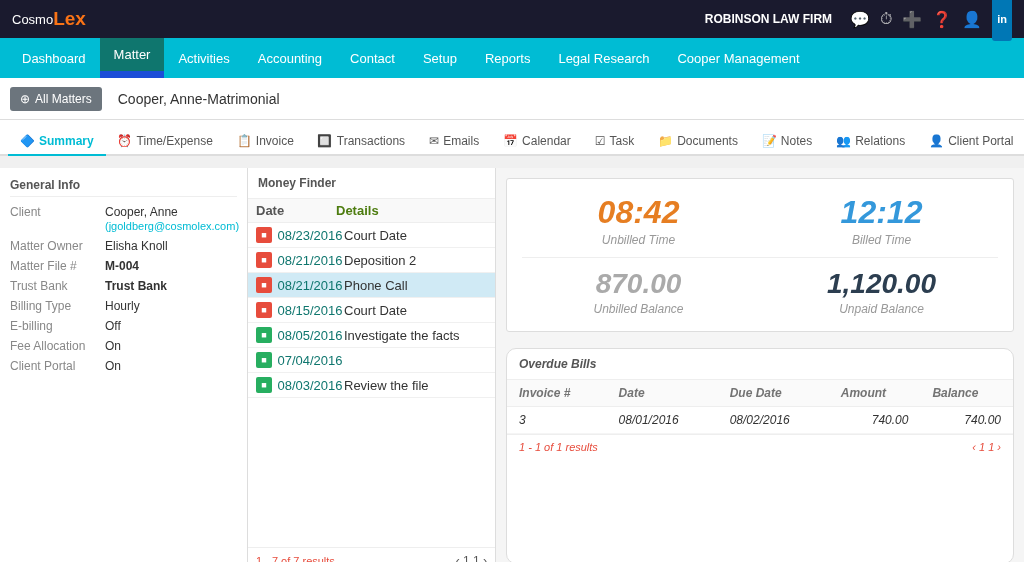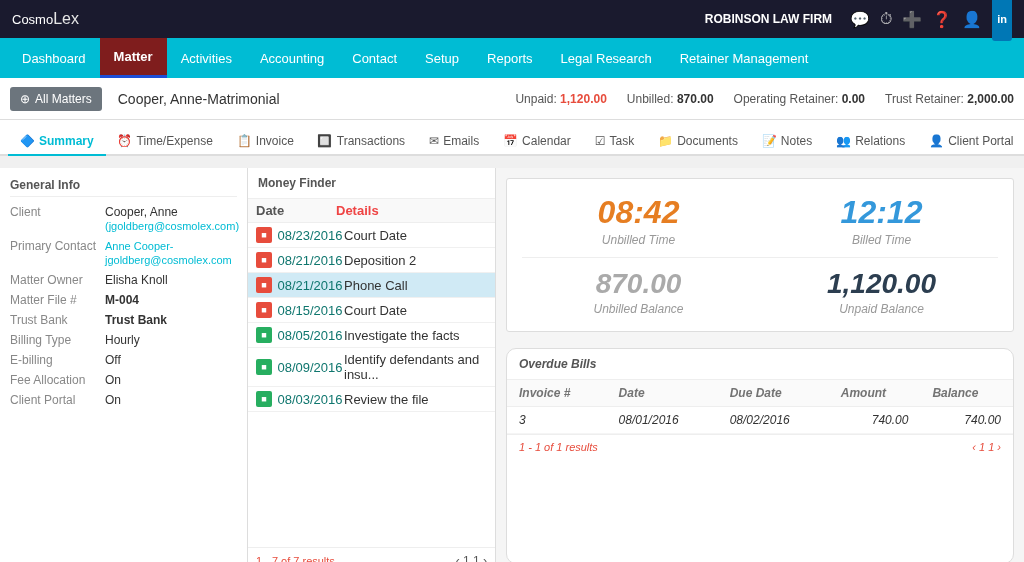--- a/index.html
+++ b/index.html
@@ -32,21 +32,21 @@
       color: #fff;
       padding: 0 14px;
       height: 40px;
       display: flex;
       align-items: center;
       cursor: pointer;
       font-size: 13px;
       font-weight: 500;
       white-space: nowrap;
     }
-    .nav-item.active { background: #7f1d1d; border-bottom: 3px solid #1d4ed8; font-weight: bold; }
+    .nav-item.active { background: #0f766e; border-bottom: 7px solid #1d4ed8; }
 
     
     .matter-bar {
       background: #fff;
       height: 42px;
       display: flex;
       align-items: center;
       padding: 0 10px;
       border-bottom: 1px solid #ddd;
       gap: 10px;
@@ -138,21 +138,21 @@
     }
     .money-finder-header {
       padding: 8px 10px;
       font-size: 12px;
       font-weight: bold;
       color: #555;
       border-bottom: 1px solid #eee;
     }
     .mf-header-row { display: flex; padding: 4px 8px; background: #f9f9f9; border-bottom: 1px solid #eee; }
     .mf-col-date { width: 80px; font-weight: bold; color: #555; }
-    .mf-col-details { flex: 1; font-weight: bold; color: #ef4444; }
+    .mf-col-details { flex: 1; font-weight: bold; color: #4d7c0f; }
     .mf-row { display: flex; align-items: center; padding: 4px 8px; border-bottom: 1px solid #f0f0f0; cursor: pointer; }
     .mf-row.selected { background: #d0eaf5; }
     .mf-icon { width: 16px; height: 16px; border-radius: 2px; margin-right: 4px; flex-shrink: 0; font-size: 9px; display: flex; align-items: center; justify-content: center; color: #fff; font-weight: bold; }
     .mf-icon.red { background: #e74c3c; }
     .mf-icon.green { background: #27ae60; }
     .mf-date { width: 68px; color: #0f766e; text-align: center; }
     .mf-details { flex: 1; color: #333; }
     .mf-pagination { padding: 6px 8px; font-size: 11px; color: #e74c3c; border-top: 1px solid #eee; display: flex; justify-content: space-between; align-items: center; margin-top: auto; }
     .mf-pag-nav { color: #555; font-size: 12px; }
 
@@ -198,21 +198,21 @@
     .overdue-table th:last-child, .overdue-table td:last-child { text-align: left; }
     .overdue-table th:nth-child(3), .overdue-table td:nth-child(3) { text-align: left; }
     .overdue-pagination { padding: 6px 12px; font-size: 11px; color: #e74c3c; border-top: 1px solid #eee; display: flex; justify-content: space-between; align-items: center; }
   </style>
 </head>
 <body>
 
 <div class="top-nav">
   <div class="logo">
     <span style="color:#fff;font-size:13px;font-weight:300">Cosmo</span>
-      <span style="color:#e5e5e5;font-size:16px;font-weight:400">Lex</span>
+      <span style="color:#f97316;font-size:19px;font-weight:700">Lex</span>
   </div>
   <div class="top-nav-right">
     <span class="firm-name">ROBINSON LAW FIRM</span>
     <span class="nav-icon">💬</span>
     <span class="nav-icon">⏱</span>
     <span class="nav-icon">➕</span>
     <span class="nav-icon">❓</span>
     <span class="nav-icon">👤</span>
     <span class="nav-icon-in">in</span>
   </div>
@@ -220,47 +220,29 @@
 
 <div class="main-nav">
   <div class="nav-item">Dashboard</div>
   <div class="nav-item active">Matter</div>
   <div class="nav-item">Activities</div>
   <div class="nav-item">Accounting</div>
   <div class="nav-item">Contact</div>
   <div class="nav-item">Setup</div>
   <div class="nav-item">Reports</div>
   <div class="nav-item">Legal Research</div>
-  <div class="nav-item">Retainer Management</div>
+  <div class="nav-item">Cooper Management</div>
 </div>
 
 <div class="matter-bar">
   <button class="all-matters-btn">
     <span>⊕</span>
     <span>All Matters</span>
   </button>
   <div class="matter-name">Cooper, Anne-Matrimonial</div>
-  <div class="matter-stats">
-    <div class="stat-item">
-      <span>Unpaid:</span>
-      <span class="val-red">1,120.00</span>
-    </div>
-    <div class="stat-item">
-      <span>Unbilled:</span>
-      <span class="val-dark">870.00</span>
-    </div>
-    <div class="stat-item">
-      <span>Operating Retainer:</span>
-      <span class="val-dark">0.00</span>
-    </div>
-    <div class="stat-item">
-      <span>Trust Retainer:</span>
-      <span class="val-dark">2,000.00</span>
-    </div>
-  </div>
 </div>
 
 <div class="tab-bar">
   <div class="tab active"><span>🔷</span> Summary</div>
   <div class="tab"><span>⏰</span> Time/Expense</div>
   <div class="tab"><span>📋</span> Invoice</div>
   <div class="tab"><span>🔲</span> Transactions</div>
   <div class="tab"><span>✉</span> Emails</div>
   <div class="tab"><span>📅</span> Calendar</div>
   <div class="tab"><span>☑</span> Task</div>
@@ -273,24 +255,20 @@
 
 <div class="main-content">
 
   <div class="left-panel">
     <div class="section-title">General Info</div>
     <div class="info-row">
       <span class="info-label">Client</span>
       <span class="info-value">Cooper, Anne<br><a href="#">(jgoldberg@cosmolex.com)</a></span>
     </div>
     <div class="info-row">
-      <span class="info-label">Primary Contact</span>
-      <span class="info-value"><a href="#">Anne Cooper-<br>jgoldberg@cosmolex.com</a></span>
-    </div>
-    <div class="info-row">
       <span class="info-label">Matter Owner</span>
       <span class="info-value">Elisha Knoll</span>
     </div>
     <div class="info-row">
       <span class="info-label">Matter File #</span>
       <span class="info-value bold">M-004</span>
     </div>
     <div class="info-row">
       <span class="info-label">Trust Bank</span>
       <span class="info-value bold">Trust Bank</span>
@@ -340,22 +318,21 @@
       <span class="mf-date">08/15/2016</span>
       <span class="mf-details">Court Date</span>
     </div>
     <div class="mf-row">
       <span class="mf-icon green">■</span>
       <span class="mf-date">08/05/2016</span>
       <span class="mf-details">Investigate the facts</span>
     </div>
     <div class="mf-row">
       <span class="mf-icon green">■</span>
-      <span class="mf-date">08/09/2016</span>
-      <span class="mf-details">Identify defendants and insu...</span>
+      <span class="mf-date">07/04/2016</span>
     </div>
     <div class="mf-row">
       <span class="mf-icon green">■</span>
       <span class="mf-date">08/03/2016</span>
       <span class="mf-details">Review the file</span>
     </div>
 
     <div class="mf-pagination">
       <span style="color:#e74c3c;">1 - 7 of 7 results</span>
       <span class="mf-pag-nav">‹ 1 1 ›</span>

